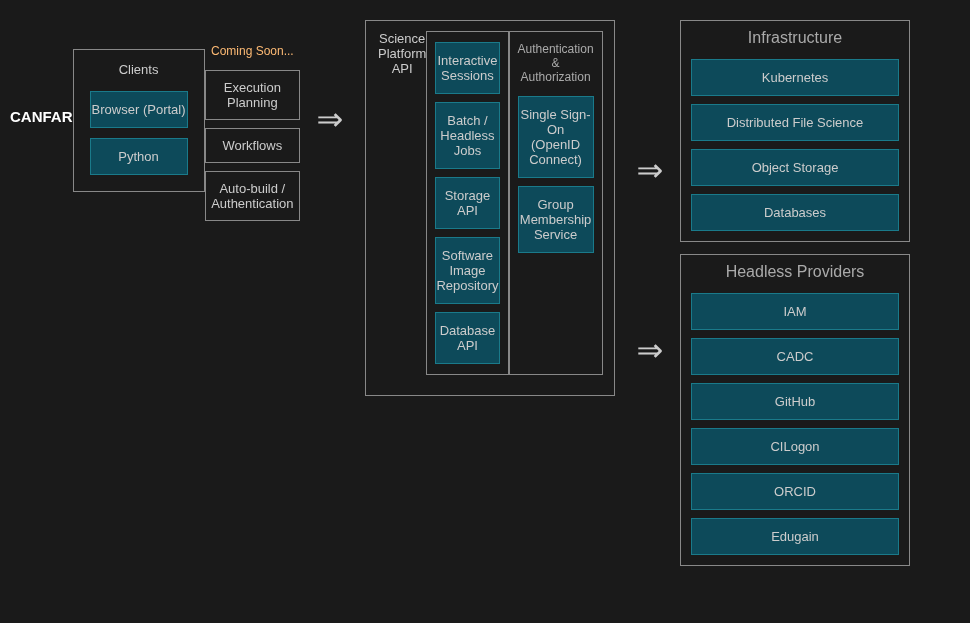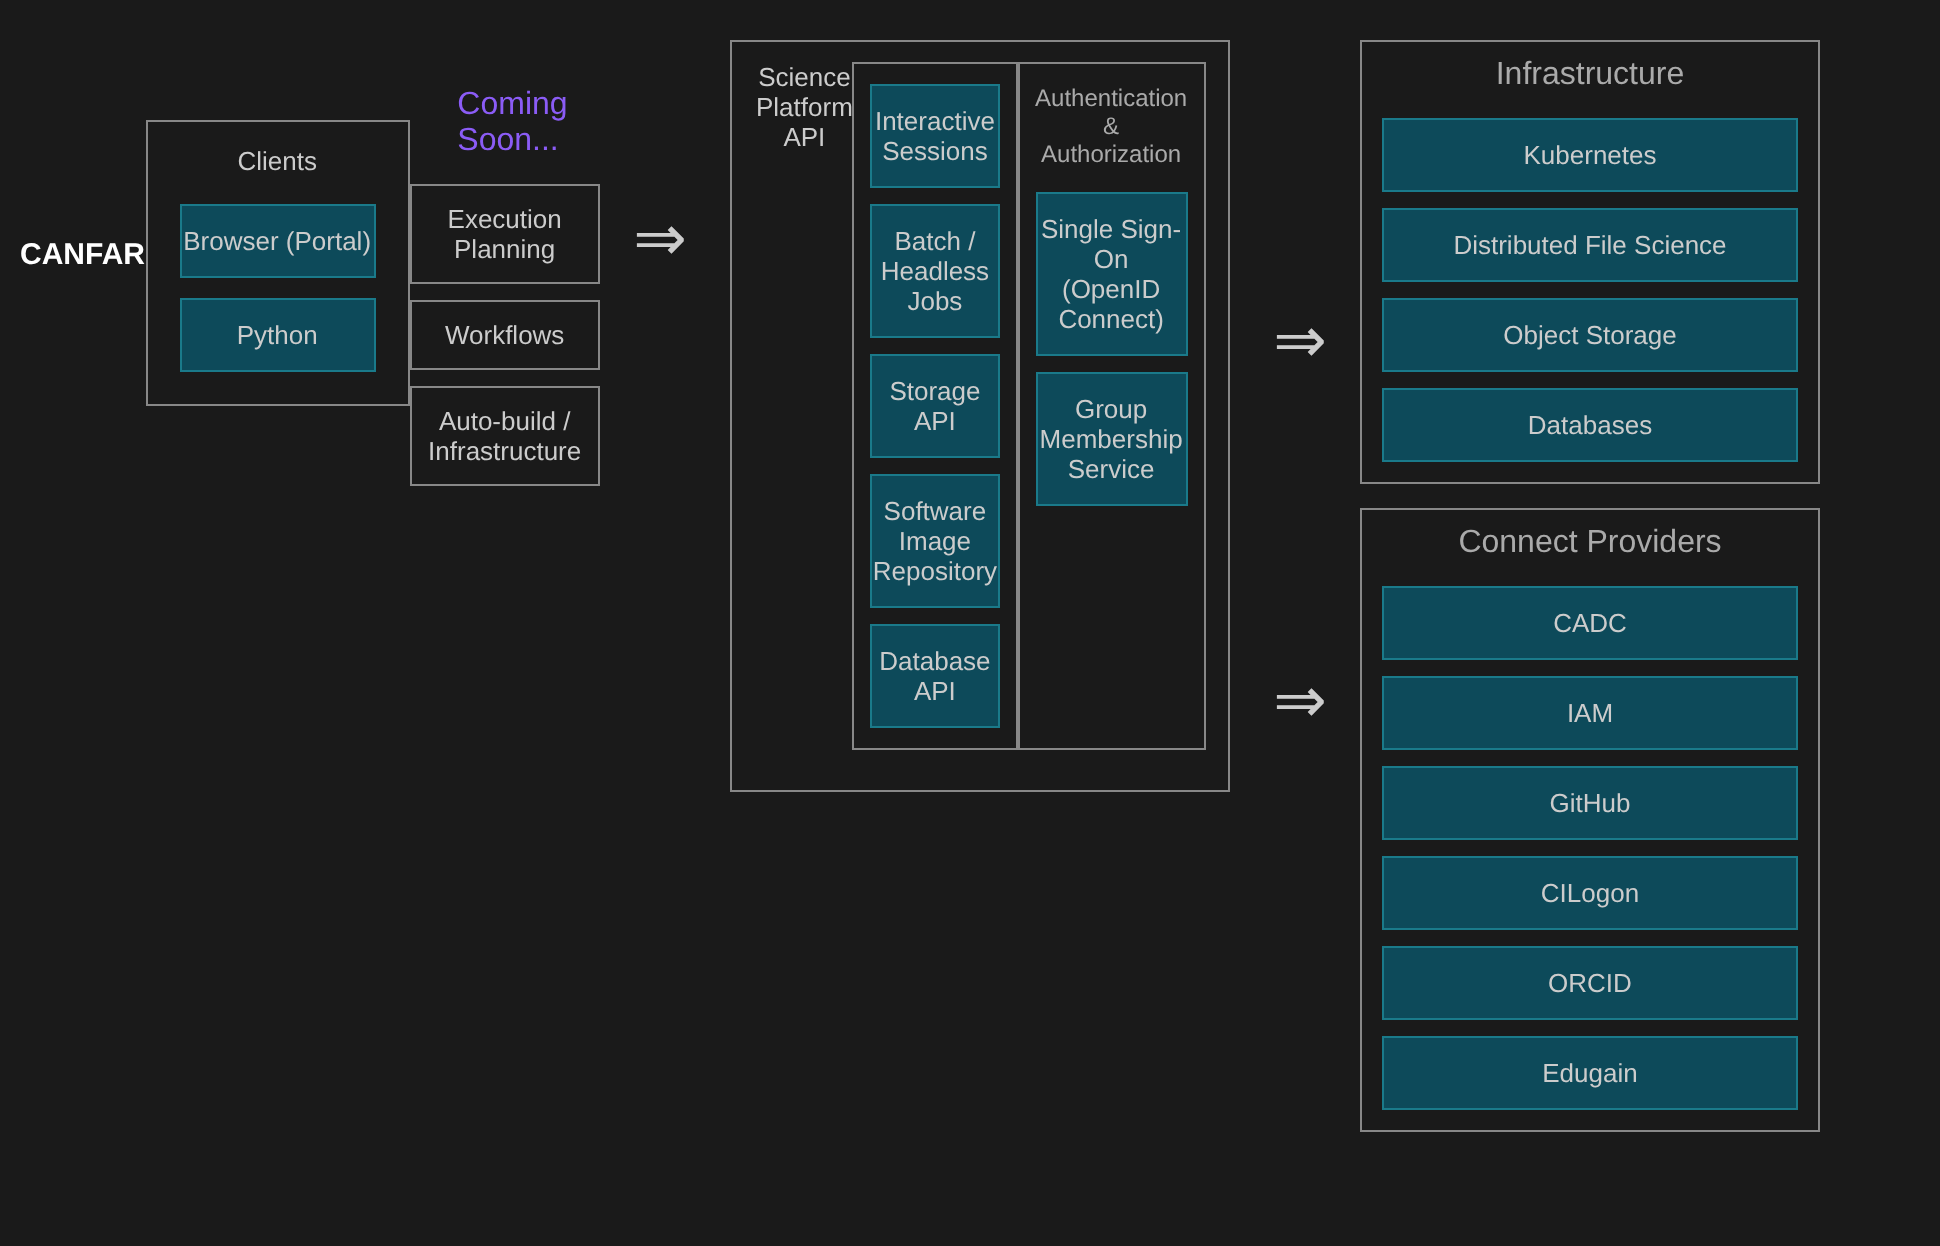--- a/index.html
+++ b/index.html
@@ -70,24 +70,23 @@
     .coming-soon-section {
       margin-top: 24px;
       display: flex;
       flex-direction: column;
       align-items: center;
       gap: 8px;
       width: 270px;
     }
 
     .coming-soon-title {
-      color: #8b5cf6;
-      font-size: 16px;
-      margin-bottom: 4px;
-      margin-left: 24px;
+      color: #fdba74;
+      font-size: 12px;
+      margin-bottom: 4px;
     }
 
     .outline-btn {
       border: 1px solid #888;
       color: #ccc;
       padding: 9px 0;
       width: 100%;
       text-align: center;
       font-size: 13px;
       cursor: default;
@@ -218,21 +217,21 @@
     </div>
     <div class="clients-outer-box">
       <div class="box-title">Clients</div>
       <div class="teal-btn">Browser (Portal)</div>
       <div class="teal-btn">Python</div>
     </div>
     <div class="coming-soon-section">
       <div class="coming-soon-title">Coming Soon...</div>
       <div class="outline-btn">Execution Planning</div>
       <div class="outline-btn">Workflows</div>
-      <div class="outline-btn">Auto-build / Infrastructure</div>
+      <div class="outline-btn">Auto-build / Authentication</div>
     </div>
   </div>
 
   <div class="arrow-col">
     <div class="arrow">⇒</div>
   </div>
 
   <div class="science-col">
     <div class="science-outer-box">
       <div class="box-title" style="margin-bottom:6px;">Science Platform API</div>
@@ -267,23 +266,23 @@
 
     <div class="infra-box">
       <div class="infra-title">Infrastructure</div>
       <div class="infra-btn">Kubernetes</div>
       <div class="infra-btn">Distributed File Science</div>
       <div class="infra-btn">Object Storage</div>
       <div class="infra-btn">Databases</div>
     </div>
 
     <div class="infra-box">
-      <div class="infra-title">Connect Providers</div>
+      <div class="infra-title">Headless Providers</div>
+      <div class="infra-btn">IAM</div>
       <div class="infra-btn">CADC</div>
-      <div class="infra-btn">IAM</div>
       <div class="infra-btn">GitHub</div>
       <div class="infra-btn">CILogon</div>
       <div class="infra-btn">ORCID</div>
       <div class="infra-btn">Edugain</div>
     </div>
 
   </div>
 
 </div>
 

